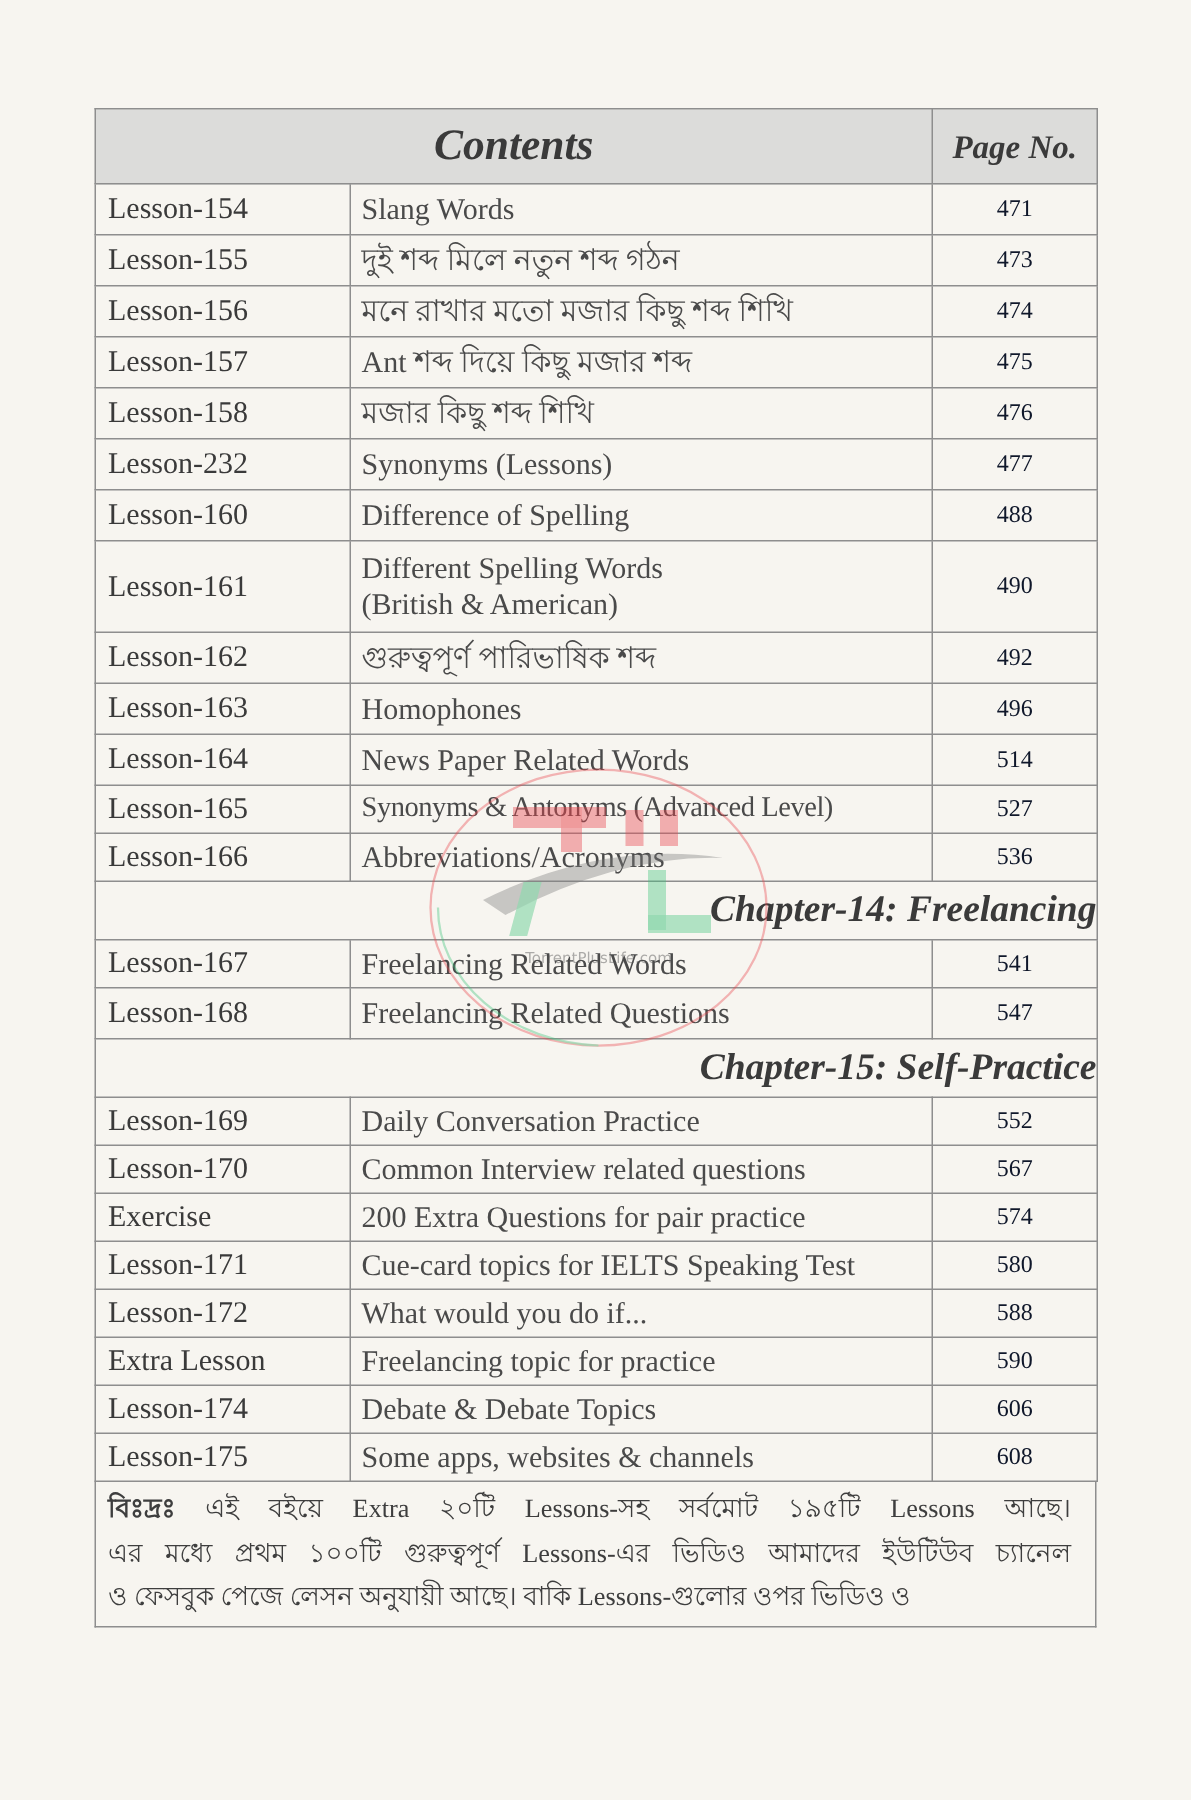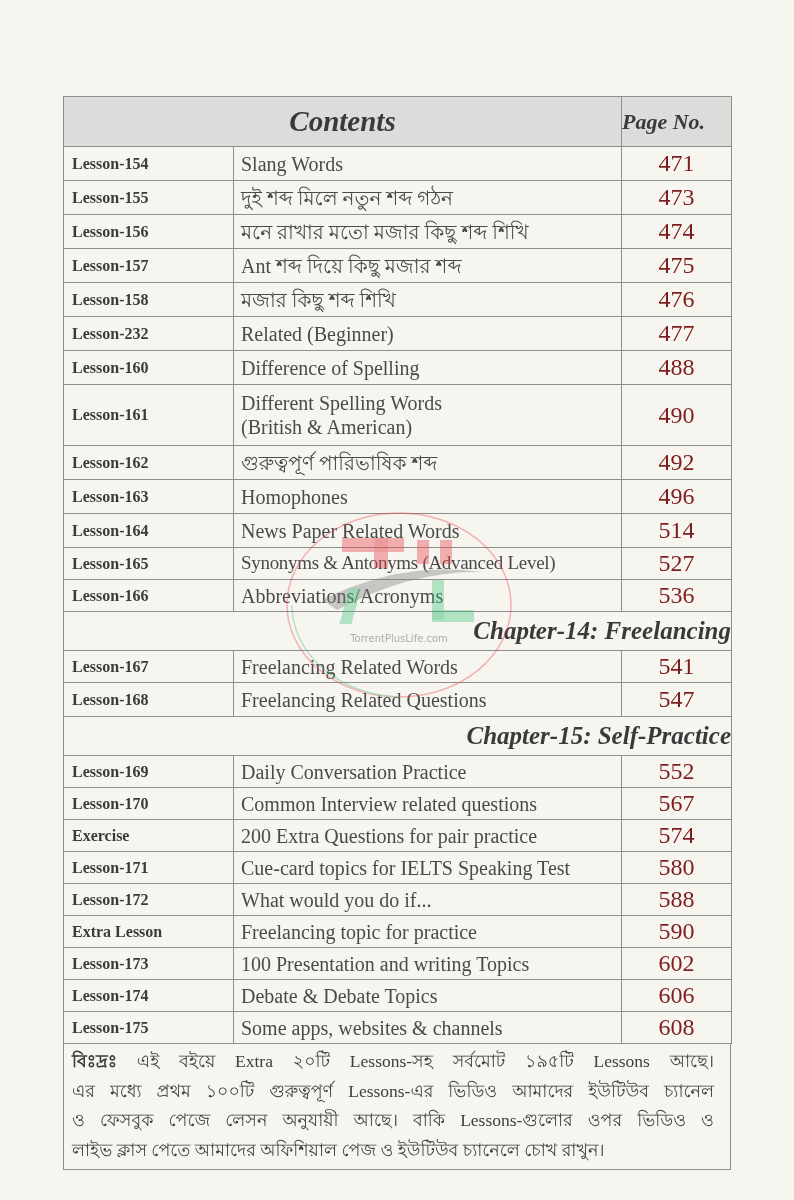--- a/index.html
+++ b/index.html
@@ -18,21 +18,20 @@
     .page {
       position: absolute;
       left: 63px;
       top: 72px;
       width: 668px;
     }
     table.toc {
       width: 668px;
       border-collapse: collapse;
       table-layout: fixed;
-      margin-top: 24px;
     }
     table.toc td, table.toc th {
       border: 1px solid #8e8e8e;
       padding: 0;
       vertical-align: middle;
     }
     col.c-lesson { width: 170px; }
     col.c-title  { width: 388px; }
     col.c-page   { width: 110px; }
 
@@ -42,44 +41,44 @@
       font-style: italic;
       font-weight: bold;
       color: #3a3a3a;
     }
     .contents-title {
       font-size: 29px;
       text-align: center;
     }
     .page-no-title {
       font-size: 22px;
-      text-align: left;
+      text-align: center;
     }
 
     tr.lesson-row td { height: 33px; }
     tr.lesson-row.tall td { height: 60px; }
     tr.lesson-row.compact td { height: 31px; }
 
     td.lesson-id {
-      font-weight: bold;
-      font-size: 16px;
+      font-weight: normal;
+      font-size: 20px;
       padding-left: 8px !important;
       color: #3a3a3a;
       white-space: nowrap;
     }
     td.lesson-title {
       font-size: 20px;
       padding-left: 7px !important;
       color: #4a4a4a;
       line-height: 1.2;
     }
     td.lesson-page {
-      font-size: 24px;
+      font-size: 16px;
       text-align: center;
-      color: #7f1d1d;
+      color: #0f172a;
     }
     tr.chapter-row td {
       height: 38px;
       text-align: right;
       font-style: italic;
       font-weight: bold;
       font-size: 25px;
       color: #3a3a3a;
     }
     .note-box {
@@ -151,21 +150,21 @@
         <td class="lesson-title">Ant শব্দ দিয়ে কিছু মজার শব্দ</td>
         <td class="lesson-page">475</td>
       </tr>
       <tr class="lesson-row">
         <td class="lesson-id">Lesson-158</td>
         <td class="lesson-title">মজার কিছু শব্দ শিখি</td>
         <td class="lesson-page">476</td>
       </tr>
       <tr class="lesson-row">
         <td class="lesson-id">Lesson-232</td>
-        <td class="lesson-title">Related (Beginner)</td>
+        <td class="lesson-title">Synonyms (Lessons)</td>
         <td class="lesson-page">477</td>
       </tr>
       <tr class="lesson-row">
         <td class="lesson-id">Lesson-160</td>
         <td class="lesson-title">Difference of Spelling</td>
         <td class="lesson-page">488</td>
       </tr>
       <tr class="lesson-row tall">
         <td class="lesson-id">Lesson-161</td>
         <td class="lesson-title">
@@ -241,42 +240,36 @@
         <td class="lesson-id">Lesson-172</td>
         <td class="lesson-title">What would you do if...</td>
         <td class="lesson-page">588</td>
       </tr>
       <tr class="lesson-row compact">
         <td class="lesson-id">Extra Lesson</td>
         <td class="lesson-title">Freelancing topic for practice</td>
         <td class="lesson-page">590</td>
       </tr>
       <tr class="lesson-row compact">
-        <td class="lesson-id">Lesson-173</td>
-        <td class="lesson-title">100 Presentation and writing Topics</td>
-        <td class="lesson-page">602</td>
-      </tr>
-      <tr class="lesson-row compact">
         <td class="lesson-id">Lesson-174</td>
         <td class="lesson-title">Debate &amp; Debate Topics</td>
         <td class="lesson-page">606</td>
       </tr>
       <tr class="lesson-row compact">
         <td class="lesson-id">Lesson-175</td>
         <td class="lesson-title">Some apps, websites &amp; channels</td>
         <td class="lesson-page">608</td>
       </tr>
     </tbody>
   </table>
 
   <div class="note-box">
     <p><span class="note-label">বিঃদ্রঃ</span> <span>এই বইয়ে Extra ২০টি Lessons-সহ সর্বমোট ১৯৫টি Lessons আছে।</span></p>
     <p>এর মধ্যে প্রথম ১০০টি গুরুত্বপূর্ণ Lessons-এর ভিডিও আমাদের ইউটিউব চ্যানেল</p>
     <p>ও ফেসবুক পেজে লেসন অনুযায়ী আছে। বাকি Lessons-গুলোর ওপর ভিডিও ও</p>
-    <p>লাইভ ক্লাস পেতে আমাদের অফিশিয়াল পেজ ও ইউটিউব চ্যানেলে চোখ রাখুন।</p>
   </div>
 </div>
 
 <svg class="watermark" viewBox="0 0 235 190">
   <ellipse cx="117" cy="95" rx="112" ry="92" fill="none" stroke="#e8474f" stroke-width="1.5" opacity="0.7"></ellipse>
   <path d="M10 95 A112 92 0 0 0 117 187" fill="none" stroke="#3fc27a" stroke-width="1.5" opacity="0.7"></path>
   <rect x="60" y="28" width="62" height="14" fill="#e8474f" opacity="0.75"></rect>
   <rect x="92" y="28" width="14" height="30" fill="#e8474f" opacity="0.75"></rect>
   <rect x="135" y="30" width="12" height="24" fill="#e8474f" opacity="0.75"></rect>
   <rect x="158" y="30" width="12" height="24" fill="#e8474f" opacity="0.75"></rect>

